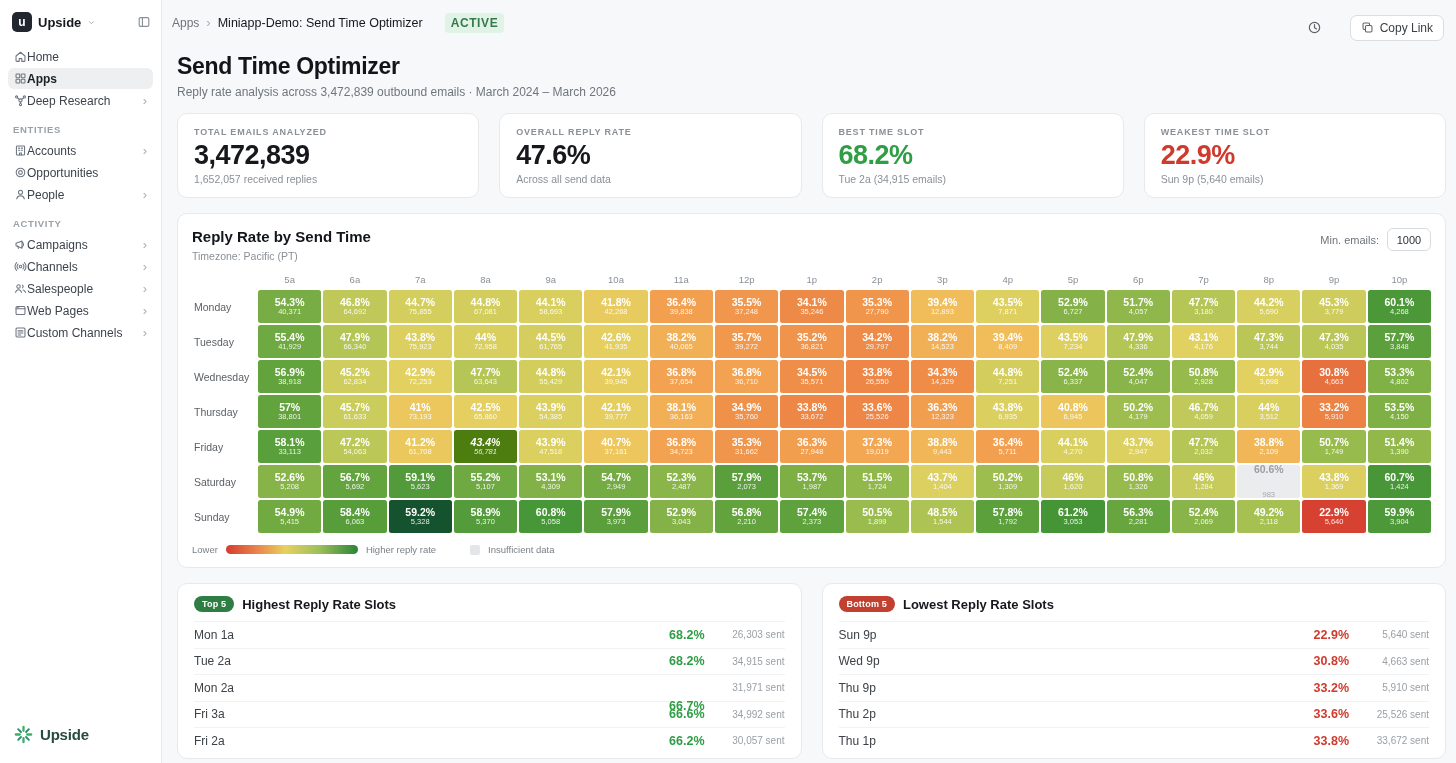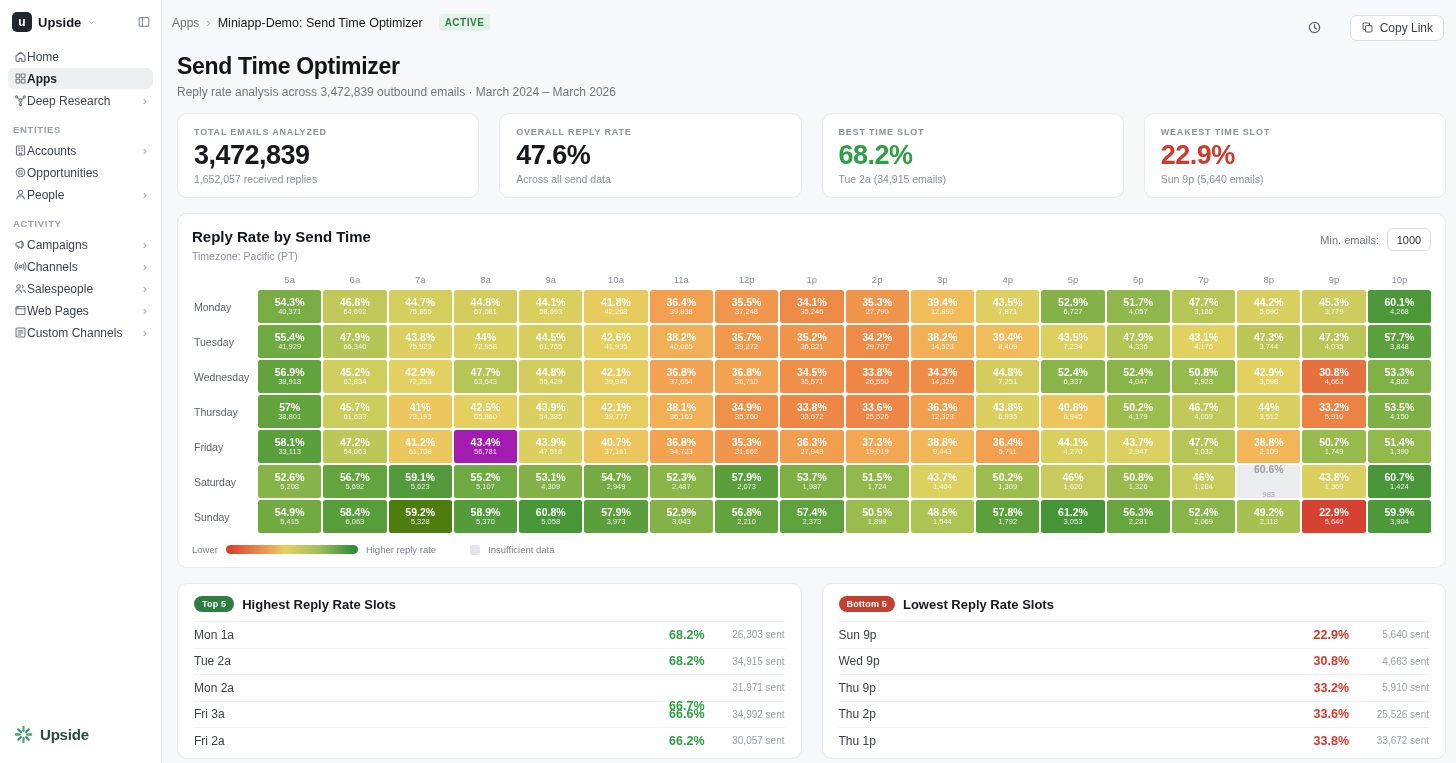--- a/index.html
+++ b/index.html
@@ -23,21 +23,21 @@
   .sb-footer { display:flex; align-items:center; gap:6px; padding:0 0 18px 13px; }
   .brand-logo svg { width:21px; height:21px; }
   .brand-name { font-size:15px; font-weight:700; color:#274b41; letter-spacing:-0.2px; }
 
   
   .main { flex:1; display:flex; flex-direction:column; background:#f7f8f9; min-width:0; }
   .topbar { height:45px; display:flex; align-items:center; padding:0 12px 0 10px; flex-shrink:0; }
   .bc-root { color:#6e747c; font-size:12px; cursor:pointer; }
   .bc-sep { color:#a8aeb5; margin:0 7px; font-size:13px; }
   .bc-cur { color:#15181d; font-size:12.5px; font-weight:500; }
-  .badge-active { margin-left:16px; background:var(--active-badge-bg,#e1f3e7); color:var(--active-badge-text,#37794a); font-size:10px; font-weight:700; letter-spacing:.05em; padding:3px 6px; border-radius:4px; }
+  .badge-active { margin-left:22px; background:var(--active-badge-bg,#e1f3e7); color:var(--active-badge-text,#37794a); font-size:12px; font-weight:700; letter-spacing:.05em; padding:3px 6px; border-radius:4px; }
   .tb-right { margin-left:auto; display:flex; align-items:center; gap:28px;margin-top:10px; }
   .tb-ic { color:#5f6368; cursor:pointer; } .tb-ic svg{ width:15px; height:15px; }
   .copy-btn { display:flex; align-items:center; gap:6px; background:#fff; border:1px solid #dadde2; border-radius:7px; padding:5px 10px; font-size:12px; color:#3c4147; font-family:inherit; cursor:pointer; }
   .copy-btn .ic { color:#5f6368; } .copy-btn svg{ width:13px; height:13px; }
 
   .content { padding:4px 10px 10px 15px; overflow:hidden; }
   h1 { font-size:23px; font-weight:800; letter-spacing:-0.3px; color:#111418; margin:4px 0 5px; }
   .subtitle { font-size:12px; color:#70767d; margin-bottom:14px; }
 
   .card { background:#fff; border:1px solid #e7e9ec; border-radius:10px; }
@@ -611,21 +611,21 @@
               <div class="hm-cnt">33,113</div>
             </div>
             <div class="hm-cell" style="background: rgb(187, 199, 87);">
               <div class="hm-pct">47.2%</div>
               <div class="hm-cnt">54,063</div>
             </div>
             <div class="hm-cell" style="background: rgb(234, 200, 94);">
               <div class="hm-pct">41.2%</div>
               <div class="hm-cnt">61,708</div>
             </div>
-            <div class="hm-cell" style="background: #a21caf;">
+            <div class="hm-cell" style="background: #4d7c0f; font-style: italic;">
               <div class="hm-pct">43.4%</div>
               <div class="hm-cnt">56,781</div>
             </div>
             <div class="hm-cell" style="background: rgb(218, 207, 95);">
               <div class="hm-pct">43.9%</div>
               <div class="hm-cnt">47,518</div>
             </div>
             <div class="hm-cell" style="background: rgb(237, 198, 93);">
               <div class="hm-pct">40.7%</div>
               <div class="hm-cnt">37,161</div>
@@ -753,21 +753,21 @@
             </div>
             <div class="hm-rowlabel">Sunday</div>
             <div class="hm-cell" style="background: rgb(114, 170, 66);">
               <div class="hm-pct">54.9%</div>
               <div class="hm-cnt">5,415</div>
             </div>
             <div class="hm-cell" style="background: rgb(87, 158, 59);">
               <div class="hm-pct">58.4%</div>
               <div class="hm-cnt">6,063</div>
             </div>
-            <div class="hm-cell" style="background: #4d7c0f;">
+            <div class="hm-cell" style="background: #14532d;">
               <div class="hm-pct">59.2%</div>
               <div class="hm-cnt">5,328</div>
             </div>
             <div class="hm-cell" style="background: rgb(84, 156, 59);">
               <div class="hm-pct">58.9%</div>
               <div class="hm-cnt">5,370</div>
             </div>
             <div class="hm-cell" style="background: rgb(71, 150, 55);">
               <div class="hm-pct">60.8%</div>
               <div class="hm-cnt">5,058</div>

